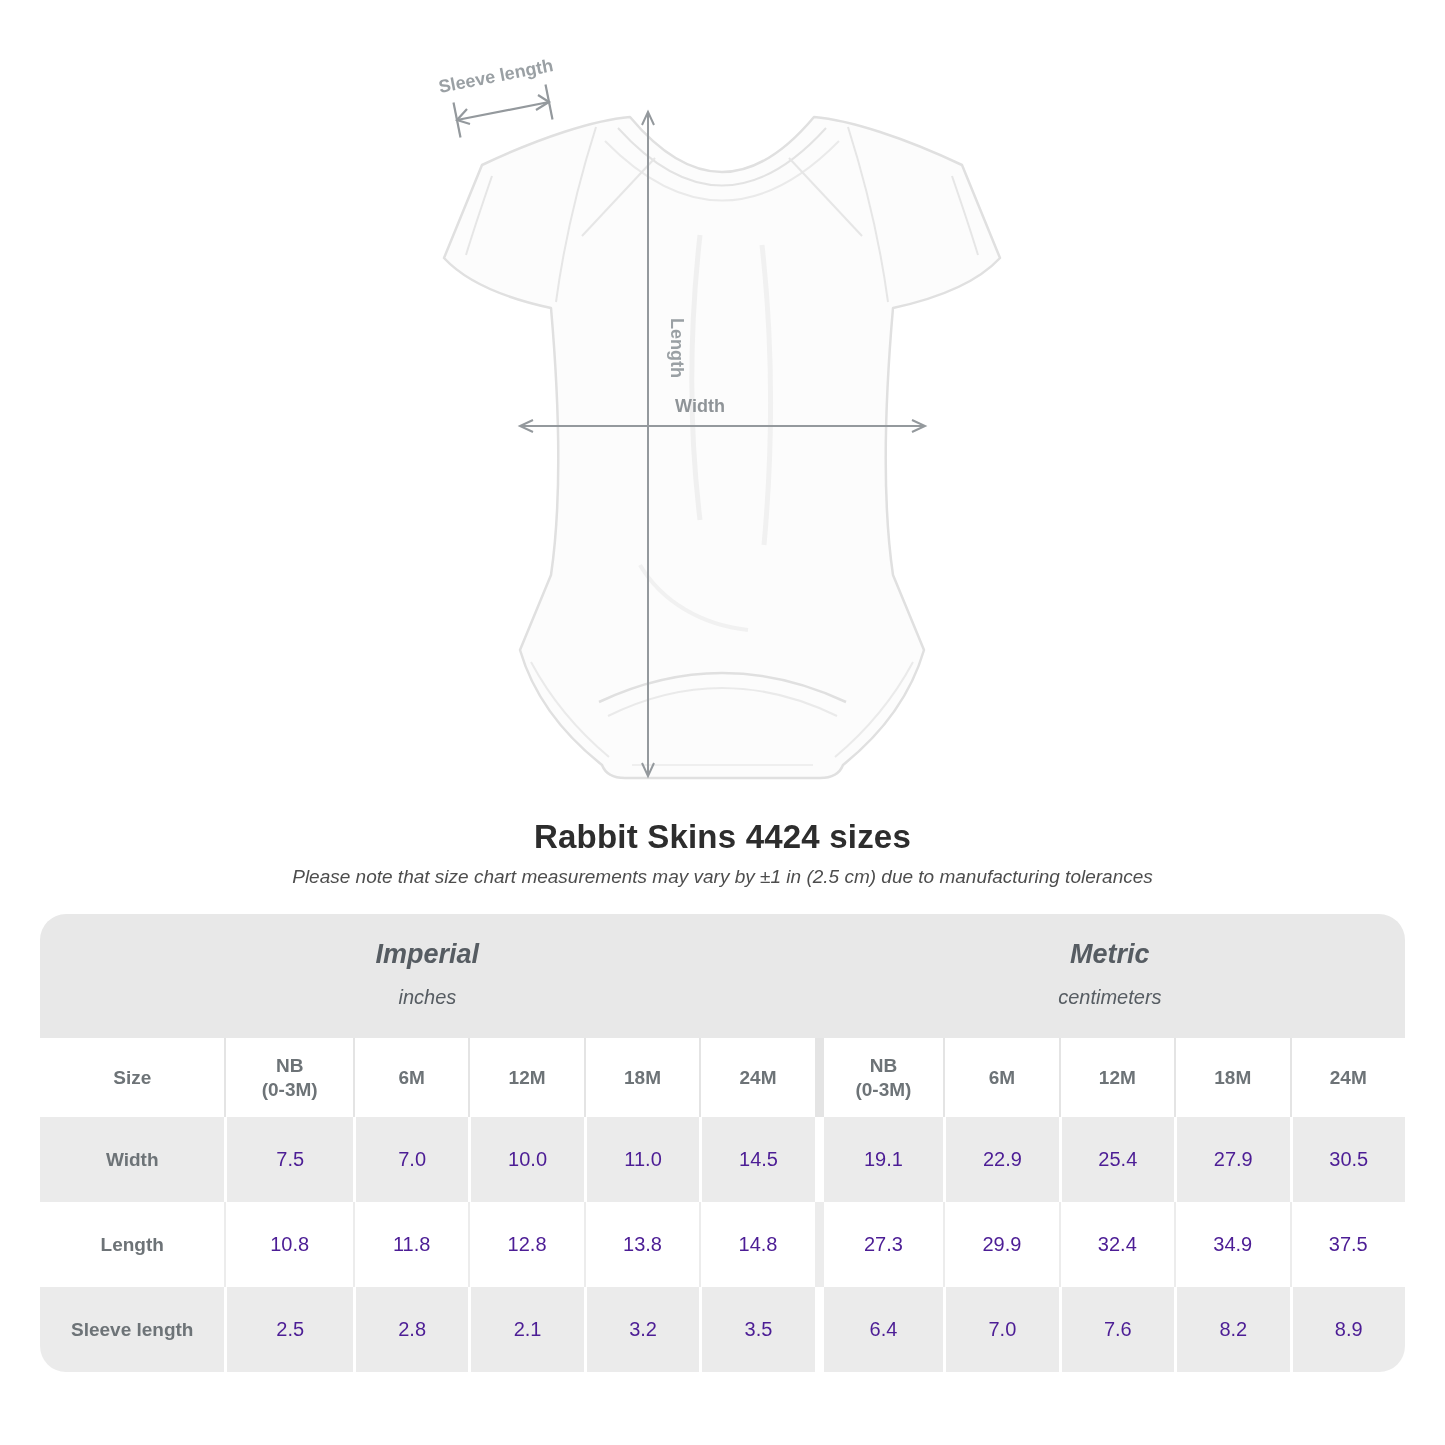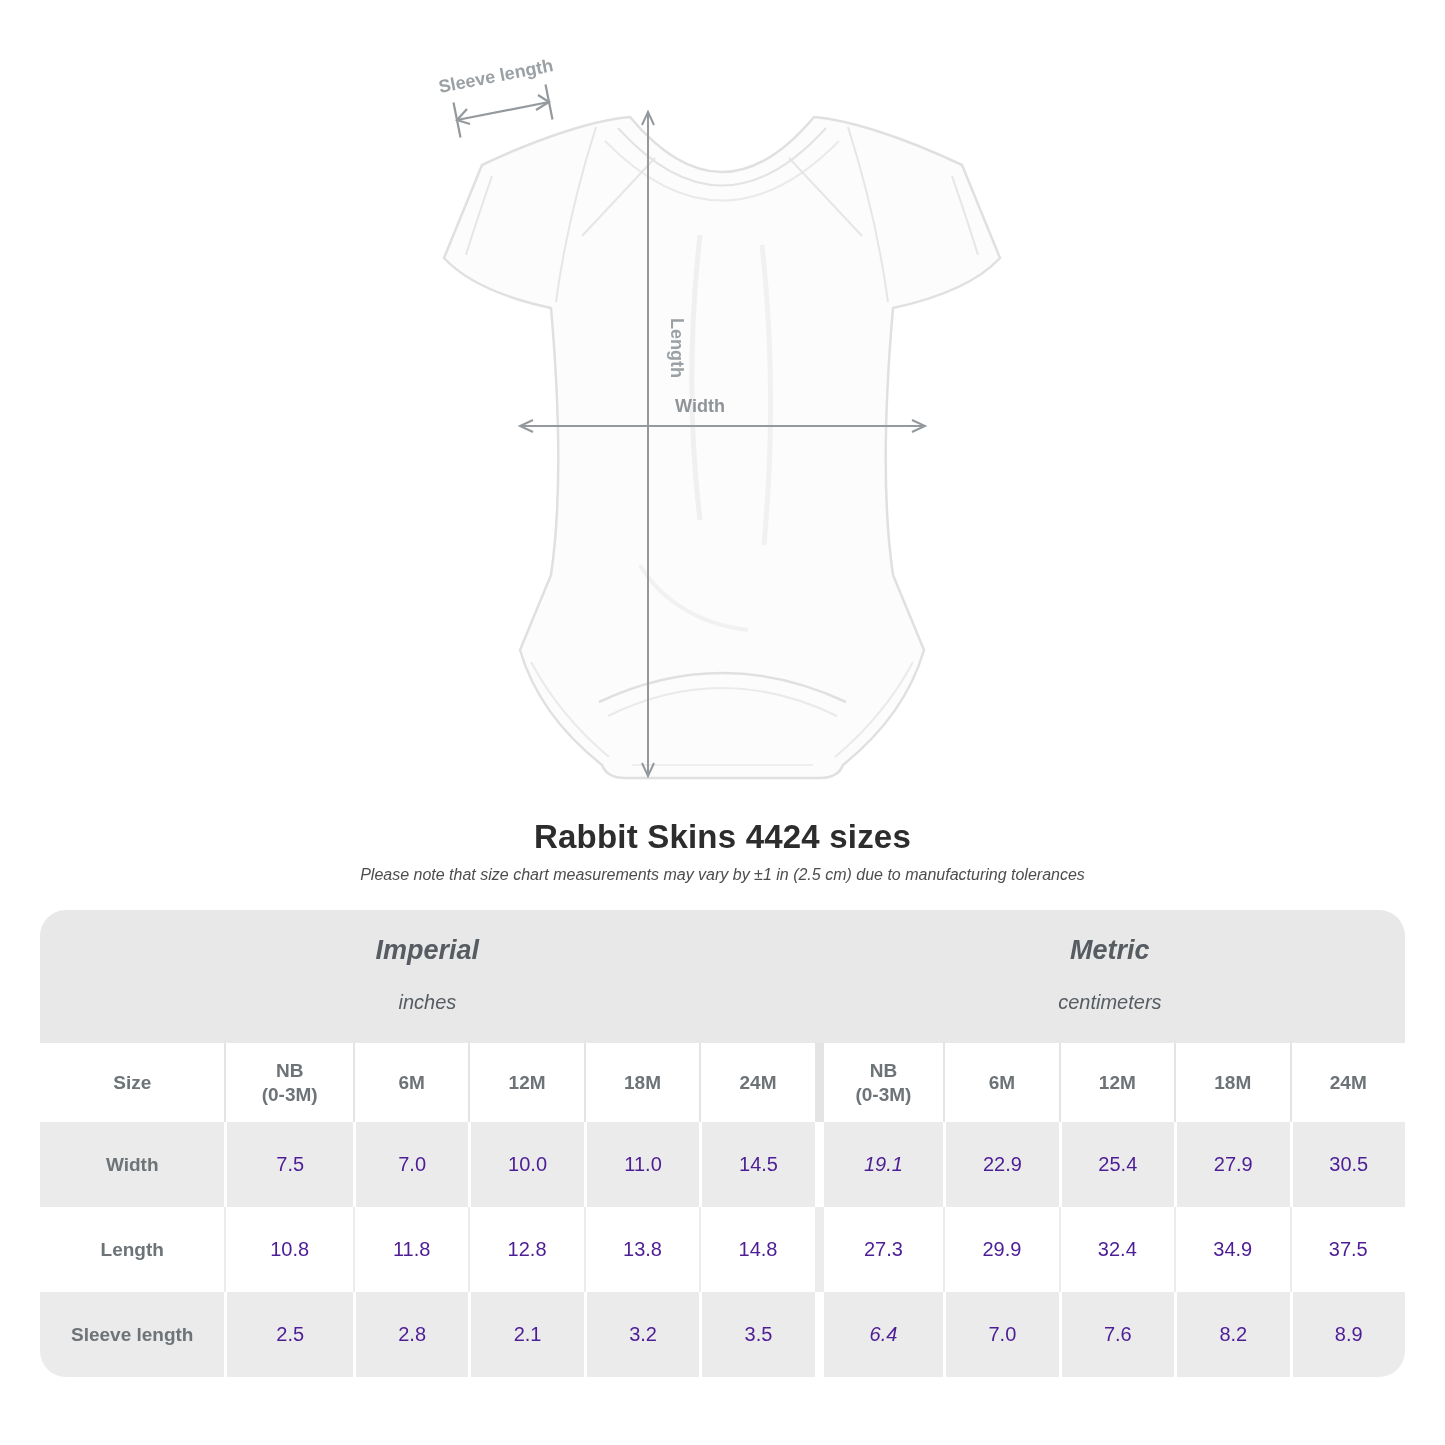--- a/index.html
+++ b/index.html
@@ -9,60 +9,60 @@
     -webkit-font-smoothing:antialiased;
   }
   .garment-svg{display:block;width:1445px;height:818px;}
 
   .title{
     margin:0 0 6px 0;text-align:center;
     font-size:33px;font-weight:bold;color:#2d2d2d;letter-spacing:0.2px;
   }
   .subtitle{
     margin:10px;text-align:center;font-style:italic;
-    font-size:16px;color:#4d4d4d;
+    font-size:19px;color:#4d4d4d;
   }
 
   .table-wrap{margin:26px 40px 0 40px;}
   table.size-table{
     width:100%;border-collapse:separate;border-spacing:0;table-layout:fixed;
   }
   col.c-size{width:13.5%;}
   col.c-nb{width:9.4%;}
   col.c-m{width:8.45%;}
 
   
   tr.band th{
     background:#e8e8e8;vertical-align:middle;
     padding:25px 0 29px 0;
   }
   tr.band th:first-child{border-top-left-radius:26px;text-align:center;}
   tr.band th:last-child{border-top-right-radius:26px;}
   .gh{font-size:27px;font-weight:bold;font-style:italic;color:#565c62;}
-  .gs{font-size:20px;font-style:italic;color:#565c62;margin-top:25px;font-weight:normal;}
+  .gs{font-size:20px;font-style:italic;color:#565c62;margin-top:16px;font-weight:normal;}
 
   
   tr.colhead th{
     background:#ffffff;height:77px;vertical-align:middle;text-align:center;
     font-size:19px;font-weight:bold;color:#6d7377;line-height:1.25;
   }
   tr.colhead th + th{border-left:2px solid #e4e4e4;}
   tr.colhead th.sep{border-left-width:9px;}
 
   
   td{
     height:83px;vertical-align:middle;text-align:center;
     font-size:20px;color:#4c1d95;
   }
   td.rowlabel{font-size:19px;font-weight:bold;color:#6d7377;}
   tr.r-gray td{background:#ebebeb;}
   tr.r-white td{background:#ffffff;}
   tr.r-gray td + td{border-left:3px solid #ffffff;}
   tr.r-white td + td{border-left:2px solid #ececec;}
-  tr.r-gray td.sep{border-left-width:9px;font-style:italic;}
+  tr.r-gray td.sep{border-left-width:9px;}
   tr.r-white td.sep{border-left-width:9px;}
   tr.last td:first-child{border-bottom-left-radius:26px;}
   tr.last td:last-child{border-bottom-right-radius:26px;}
 </style>
 </head>
 <body>
 
 <svg class="garment-svg" viewBox="0 0 1445 818" aria-hidden="true">
 
   <g>

